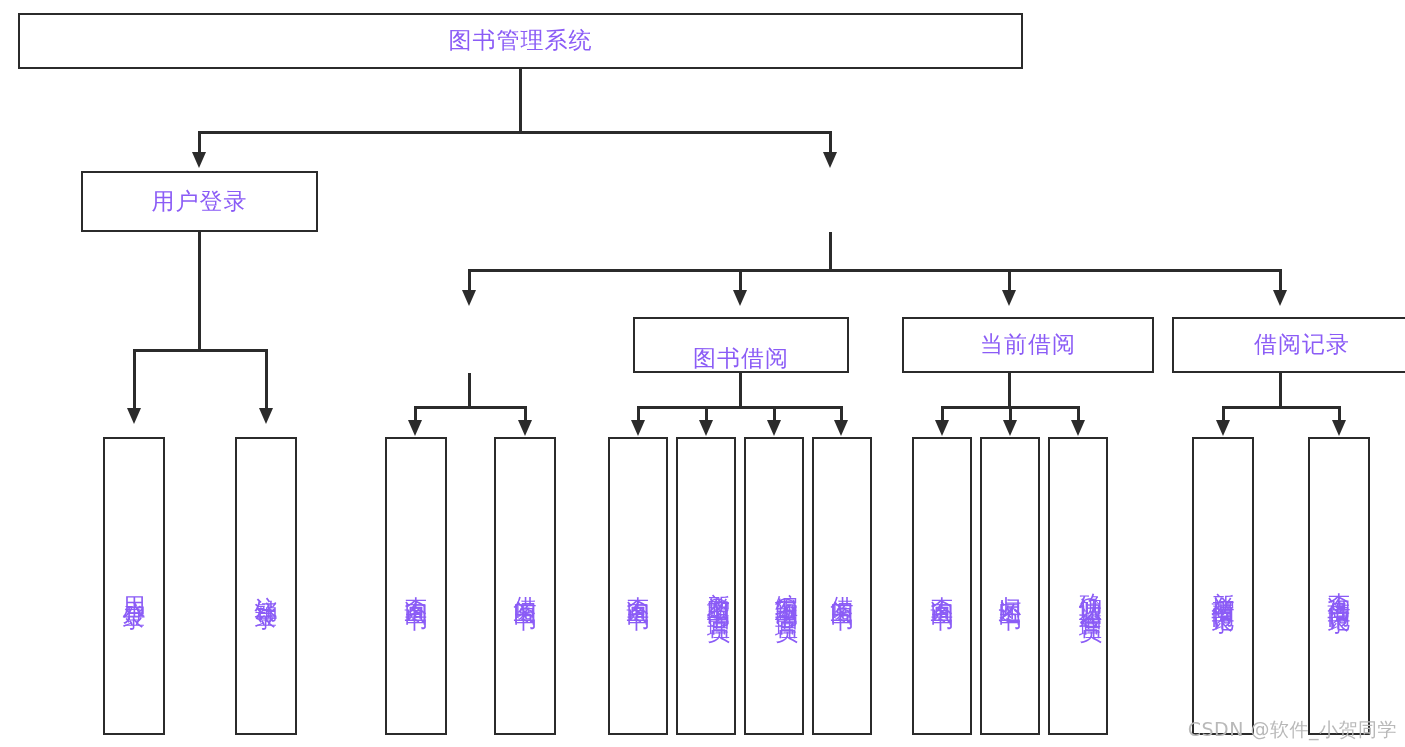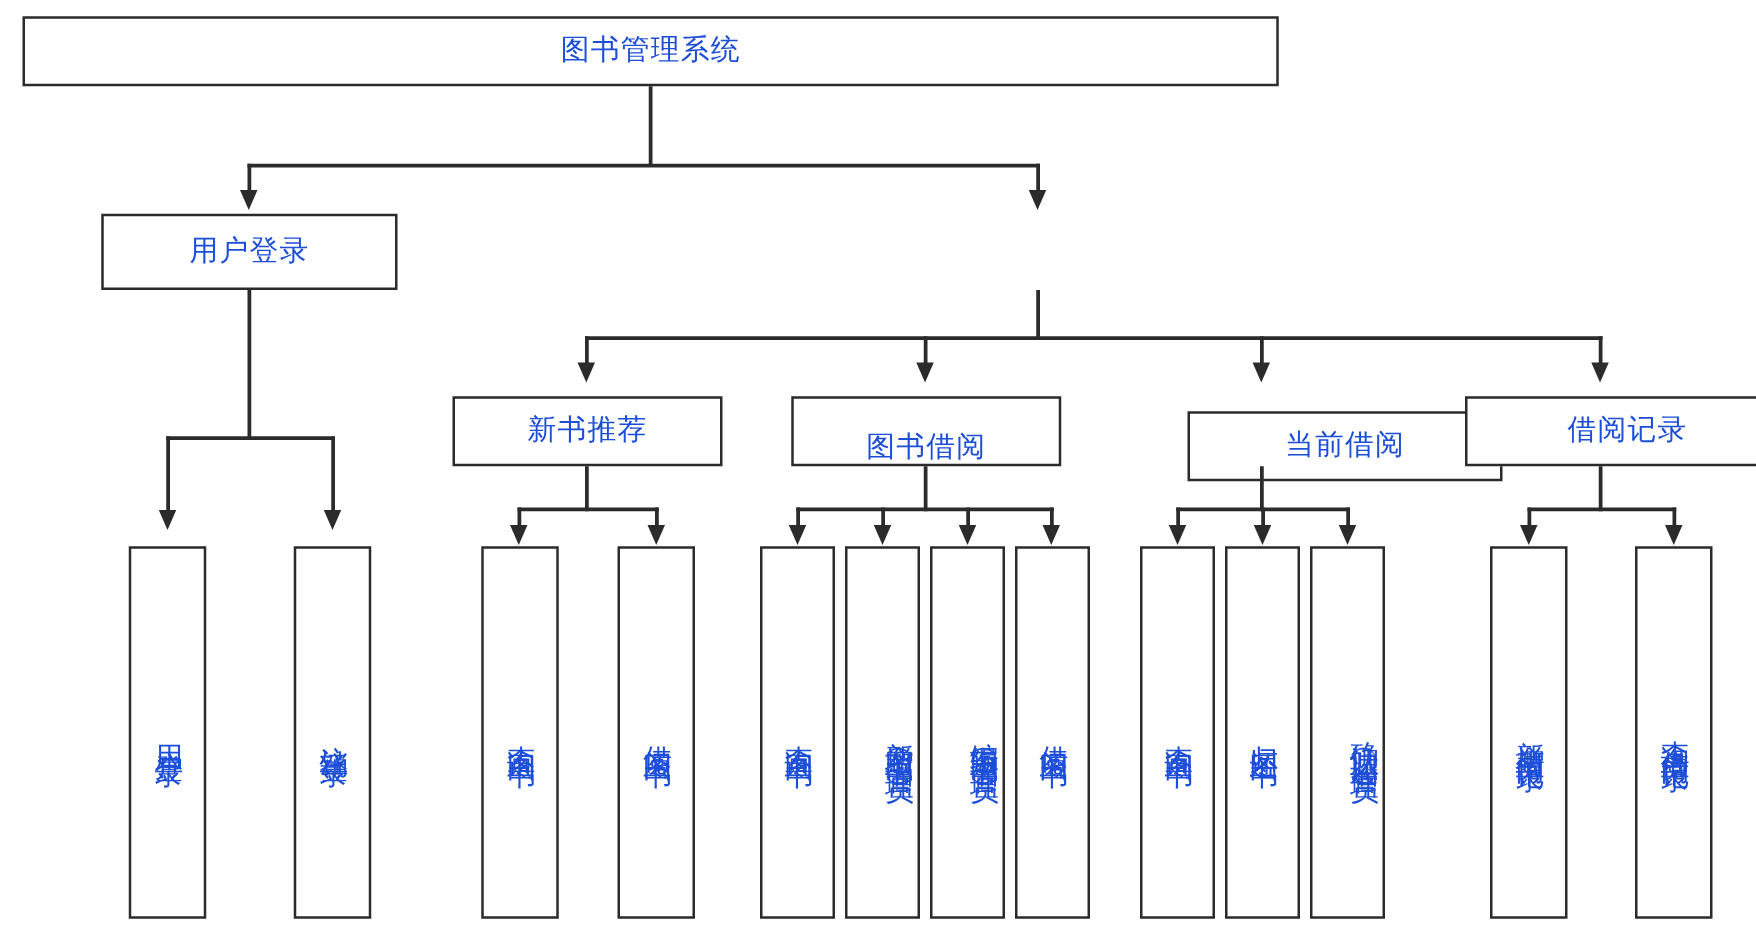--- a/index.html
+++ b/index.html
@@ -17,21 +17,21 @@
   }
   
   .node{
     position:absolute;
     box-sizing:border-box;
     background:#ffffff;
     border:2.5px solid #2b2b2b;
     display:flex;
     align-items:center;
     justify-content:center;
-    color:#1d4ed8;
+    color:#8b5cf6;
     letter-spacing:1px;
   }
   .node.h{           
     font-size:23px;
     line-height:1.1;
     white-space:nowrap;
   }
   .node.v{           
     writing-mode:vertical-rl;
     text-orientation:upright;
@@ -112,27 +112,24 @@
 
   <div class="ln v" style="left:468px;top:269px;width:3px;height:24px;"></div>
   <div class="arrow" style="left:462px;top:290px;"></div>
   <div class="ln v" style="left:739px;top:269px;width:3px;height:24px;"></div>
   <div class="arrow" style="left:733px;top:290px;"></div>
   <div class="ln v" style="left:1008px;top:269px;width:3px;height:24px;"></div>
   <div class="arrow" style="left:1002px;top:290px;"></div>
   <div class="ln v" style="left:1279px;top:269px;width:3px;height:24px;"></div>
   <div class="arrow" style="left:1273px;top:290px;"></div>
 
-  <div class="node h" style="left:362px;top:317px;width:216px;height:56px;">
-    <span>新书推荐</span>
-  </div>
   <div class="node h" style="left:633px;top:317px;width:216px;height:56px;align-items:flex-end;">
     <span>图书借阅</span>
   </div>
-  <div class="node h" style="left:950px;top:317px;width:252px;height:56px;margin-top:12px;">
+  <div class="node h" style="left:902px;top:317px;width:252px;height:56px;">
     <span>当前借阅</span>
   </div>
   <div class="node h" style="left:1172px;top:317px;width:260px;height:56px;">
     <span>借阅记录</span>
   </div>
 
   <div class="ln v" style="left:468px;top:373px;width:3px;height:36px;"></div>
   <div class="ln h" style="left:414px;top:406px;width:113px;height:3px;"></div>
   <div class="ln v" style="left:414px;top:406px;width:3px;height:16px;"></div>
   <div class="arrow" style="left:408px;top:420px;"></div>
@@ -196,14 +193,15 @@
   <div class="ln v" style="left:1338px;top:406px;width:3px;height:16px;"></div>
   <div class="arrow" style="left:1332px;top:420px;"></div>
 
   <div class="node v mid" style="left:1192px;top:437px;width:62px;height:298px;">
     <span>新增借阅记录</span>
   </div>
   <div class="node v mid" style="left:1308px;top:437px;width:62px;height:298px;">
     <span>查询借阅记录</span>
   </div>
 
+  <div id="watermark">CSDN @软件_小贺同学</div>
 
 </div>
 
 </body></html>

